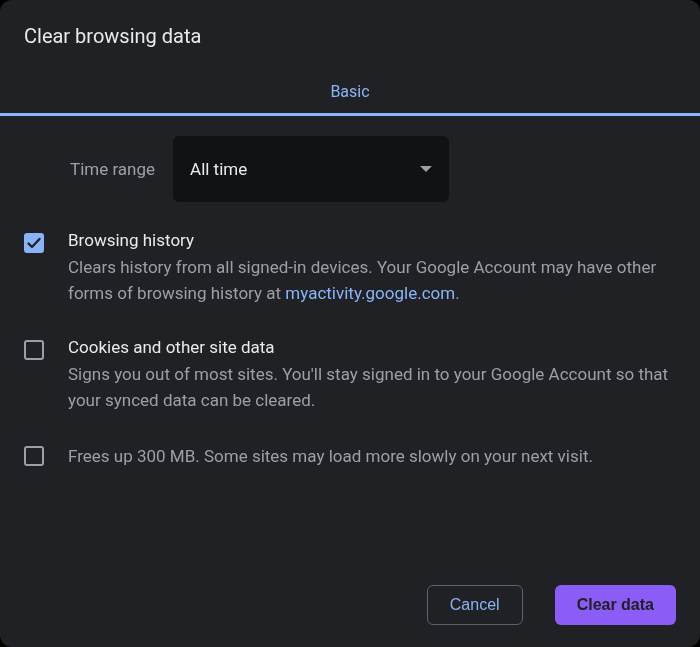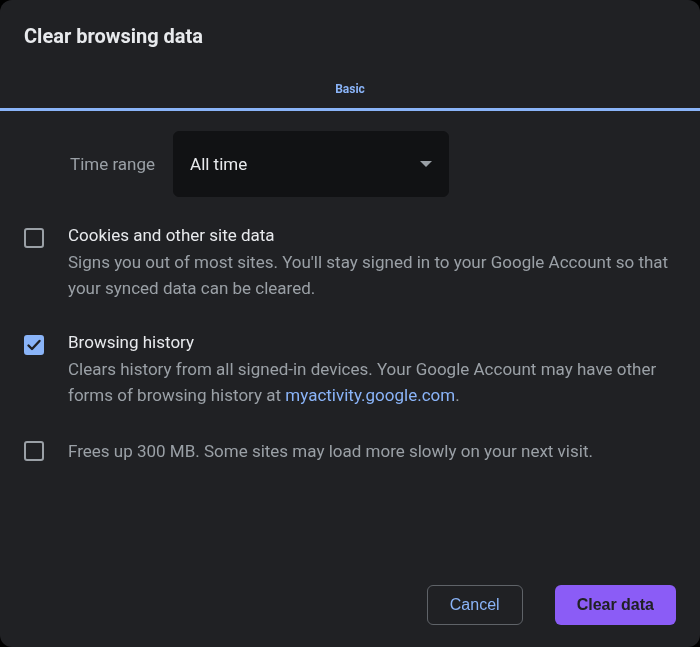--- a/index.html
+++ b/index.html
@@ -15,33 +15,33 @@
       height: 647px;
       background: #202124;
       border-radius: 12px;
       display: flex;
       flex-direction: column;
       position: relative;
     }
     .title {
       color: #e8eaed;
       font-size: 20px;
-      font-weight: 700;
+      font-weight: 400;
       padding: 24px 24px 20px 24px;
     }
     .tabs {
       display: flex;
       border-bottom: 1px solid #3c4043;
     }
     .tab {
       flex: 1;
       text-align: center;
       padding: 14px 0 14px;
-      font-size: 12px;
-      font-weight: 700;
+      font-size: 16px;
+      font-weight: 400;
       color: #9aa0a6;
       cursor: pointer;
       position: relative;
     }
     .tab.active {
       color: #8ab4f8;
     }
     .tab.active::after {
       content: "";
       display: block;
@@ -168,44 +168,44 @@
 
     <div class="row-timerange">
       <span class="tr-label">Time range</span>
       <div class="select">
         <span>All time</span>
         <span class="caret"></span>
       </div>
     </div>
 
     <div class="option">
-      <div class="checkbox"></div>
-      <div class="opt-text">
-        <div class="opt-title">Cookies and other site data</div>
-        <div class="opt-desc">Signs you out of most sites. You'll stay signed in to your Google Account so that your synced data can be cleared.</div>
-      </div>
-    </div>
-
-    <div class="option">
       <div class="checkbox checked">
         <svg width="18" height="18" viewBox="0 0 18 18">
           <path d="M3.5 9.5 L7 13 L14.5 5" stroke="#202124" stroke-width="2.4" fill="none" stroke-linecap="round" stroke-linejoin="round"></path>
         </svg>
       </div>
       <div class="opt-text">
         <div class="opt-title">Browsing history</div>
         <div class="opt-desc">
           <span>Clears history from all signed-in devices. Your Google Account may have other forms of browsing history at </span><span class="linkish">myactivity.google.com</span><span>.</span>
         </div>
       </div>
     </div>
 
     <div class="option">
       <div class="checkbox"></div>
       <div class="opt-text">
+        <div class="opt-title">Cookies and other site data</div>
+        <div class="opt-desc">Signs you out of most sites. You'll stay signed in to your Google Account so that your synced data can be cleared.</div>
+      </div>
+    </div>
+
+    <div class="option">
+      <div class="checkbox"></div>
+      <div class="opt-text">
         <div class="opt-desc">Frees up 300 MB. Some sites may load more slowly on your next visit.</div>
       </div>
     </div>
 
   </div>
 
   <div class="footer">
     <button class="btn btn-cancel">Cancel</button>
     <button class="btn btn-primary">Clear data</button>
   </div>

